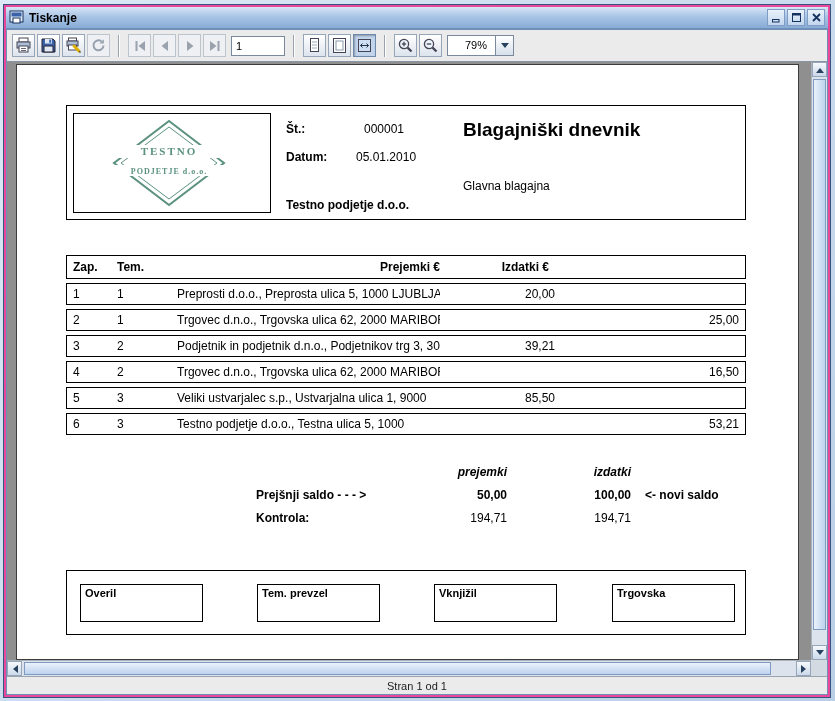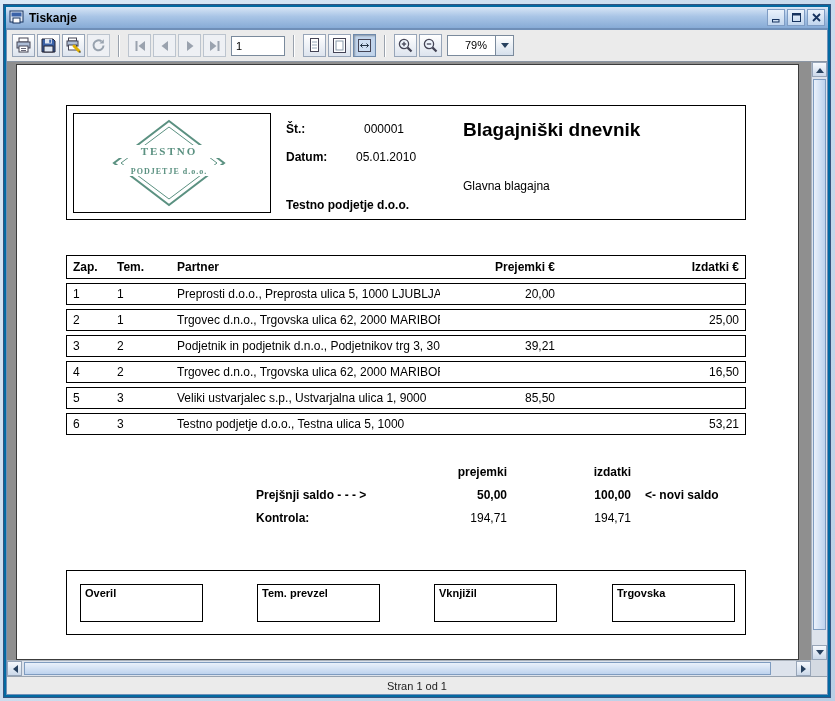--- a/index.html
+++ b/index.html
@@ -2,21 +2,21 @@
 <html><head>
 <meta charset="utf-8">
 <style>
   * { margin:0; padding:0; box-sizing:border-box; }
   html,body { width:835px; height:701px; overflow:hidden;
     font-family:"Liberation Sans", sans-serif; }
   body { background:linear-gradient(135deg,#dce9f6,#b9cfe6); position:relative; }
 
   
   .window { position:absolute; left:3px; top:4px; width:828px; height:694px;
-    background:#0369a1; border:1px solid #35547f; padding:2px;
+    background:#ec4899; border:1px solid #35547f; padding:2px;
     display:flex; flex-direction:column; }
 
   .titlebar { height:22px; flex:0 0 22px; display:flex; align-items:center;
     padding:0 3px; background:linear-gradient(180deg,#d8e6f6 0%,#a9c5e6 45%,#87abd6 100%);
     border-bottom:1px solid #6f8fb8; }
   .title-icon { width:16px; height:16px; margin-right:4px; flex:0 0 16px; }
   .title-text { font-size:12px; font-weight:bold; color:#000; flex:1; }
   .win-btn { width:18px; height:17px; margin-left:2px; padding:0; cursor:default;
     background:linear-gradient(#eaf2fb,#c2d6ee); border:1px solid #7e9cc4;
     display:flex; align-items:center; justify-content:center; }
@@ -98,21 +98,21 @@
     font-size:12px; }
   .rt-row.head { margin-top:0; height:24px; line-height:22px; font-weight:bold; }
   .cz { padding-left:6px; } .ct { padding-left:4px; } .cp { padding-left:4px;
     white-space:nowrap; overflow:hidden; }
   .num { text-align:right; } .c5 { padding-right:6px; }
 
   .summary { left:49px; top:396px; width:680px; }
   .sum-row { display:grid; grid-template-columns:150px 101px 124px 1fr;
     padding-left:190px; height:23px; line-height:23px; font-size:12px; }
   .s-v { text-align:right; } .s-note { padding-left:14px; }
-  .ital { font-weight:bold; }
+  .ital { font-style:italic; font-weight:bold; }
 
   .sig-outer { left:49px; top:505px; width:680px; height:65px; border:1px solid #000; }
   .sig { position:absolute; top:13px; width:123px; height:38px; border:1px solid #000;
     font-size:11px; font-weight:bold; padding:2px 4px; background:#fff; }
   .sig.s0 { left:13px; } .sig.s1 { left:190px; } .sig.s2 { left:367px; } .sig.s3 { left:545px; }
 </style>
 </head>
 <body>
 
 <div class="window">
@@ -274,21 +274,20 @@
           <span class="abs b lbl-date">Datum:</span>
           <span class="abs val-date">05.01.2010</span>
           <span class="abs doc-title">Blagajniški dnevnik</span>
           <span class="abs cashbox">Glavna blagajna</span>
           <span class="abs b company">Testno podjetje d.o.o.</span>
 
           <div class="abs rpt-table">
             <div class="rt-row head">
               <span class="cz">Zap.</span>
               <span class="ct">Tem.</span>
-              <span class="cp">Partner</span>
               <span class="num">Prejemki €</span>
               <span class="num c5">Izdatki €</span>
             </div>
             <div class="rt-row">
               <span class="cz">1</span>
               <span class="ct">1</span>
               <span class="cp">Preprosti d.o.o., Preprosta ulica 5, 1000 LJUBLJANA</span>
               <span class="num">20,00</span>
               <span class="num c5"></span>
             </div>

